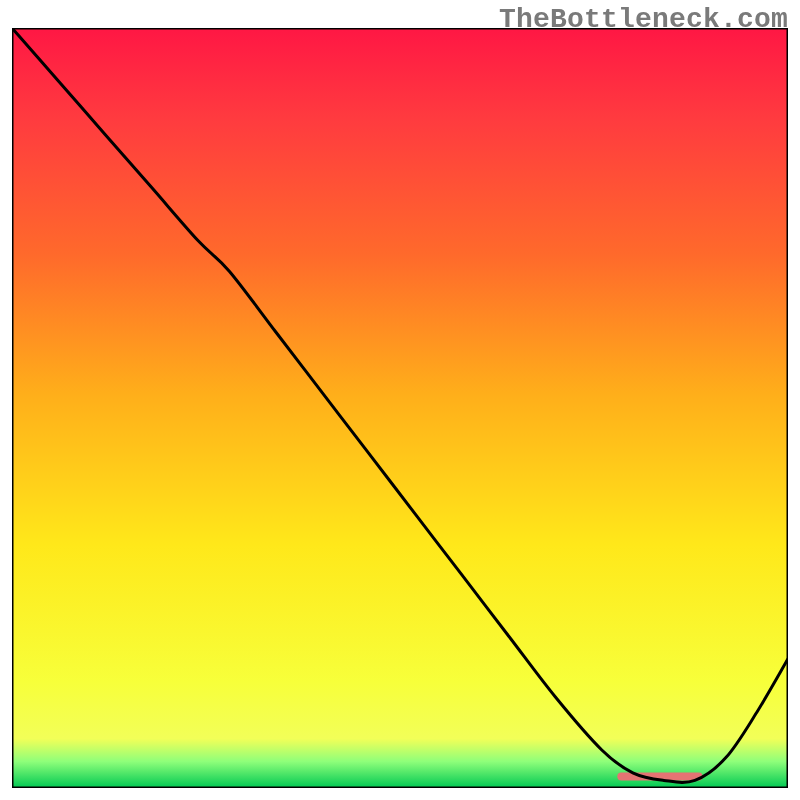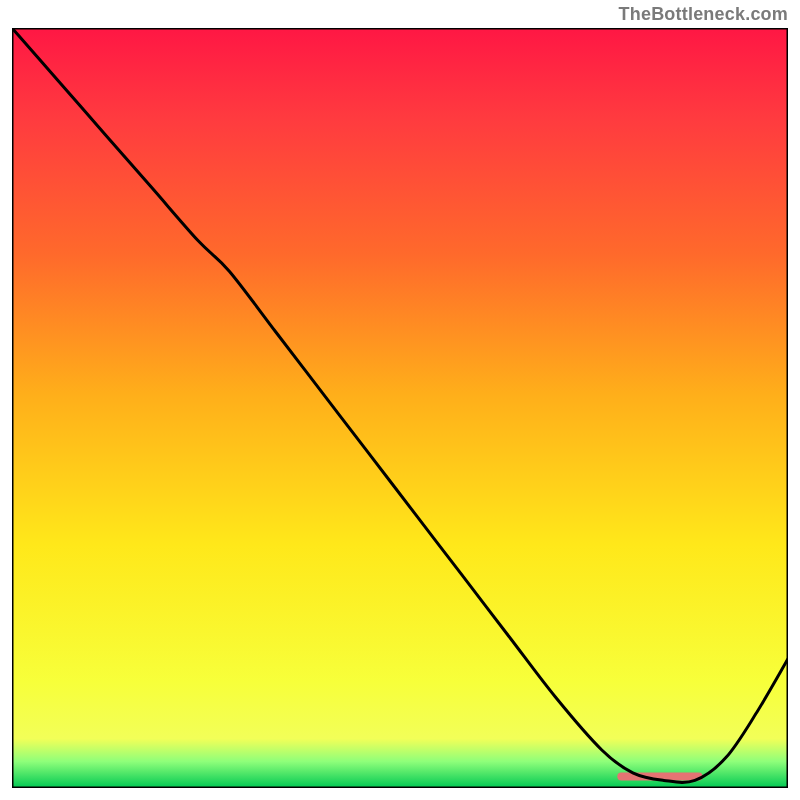--- a/index.html
+++ b/index.html
@@ -22,22 +22,22 @@
     left: 12px;
     top: 28px;
     width: 776px;
     height: 760px;
     box-sizing: border-box;
   }
   #watermark {
     position: absolute;
     top: 4px;
     right: 12px;
-    font-family: Liberation Sans, sans-serif;
-    font-size: 18px;
+    font-family: Liberation Mono, monospace;
+    font-size: 28px;
     font-weight: 600;
     color: #7a7a7a;
     letter-spacing: 0.2px;
   }
   svg { display: block; }
 </style>
 </head>
 <body>
 
 <div id="outer-frame">

